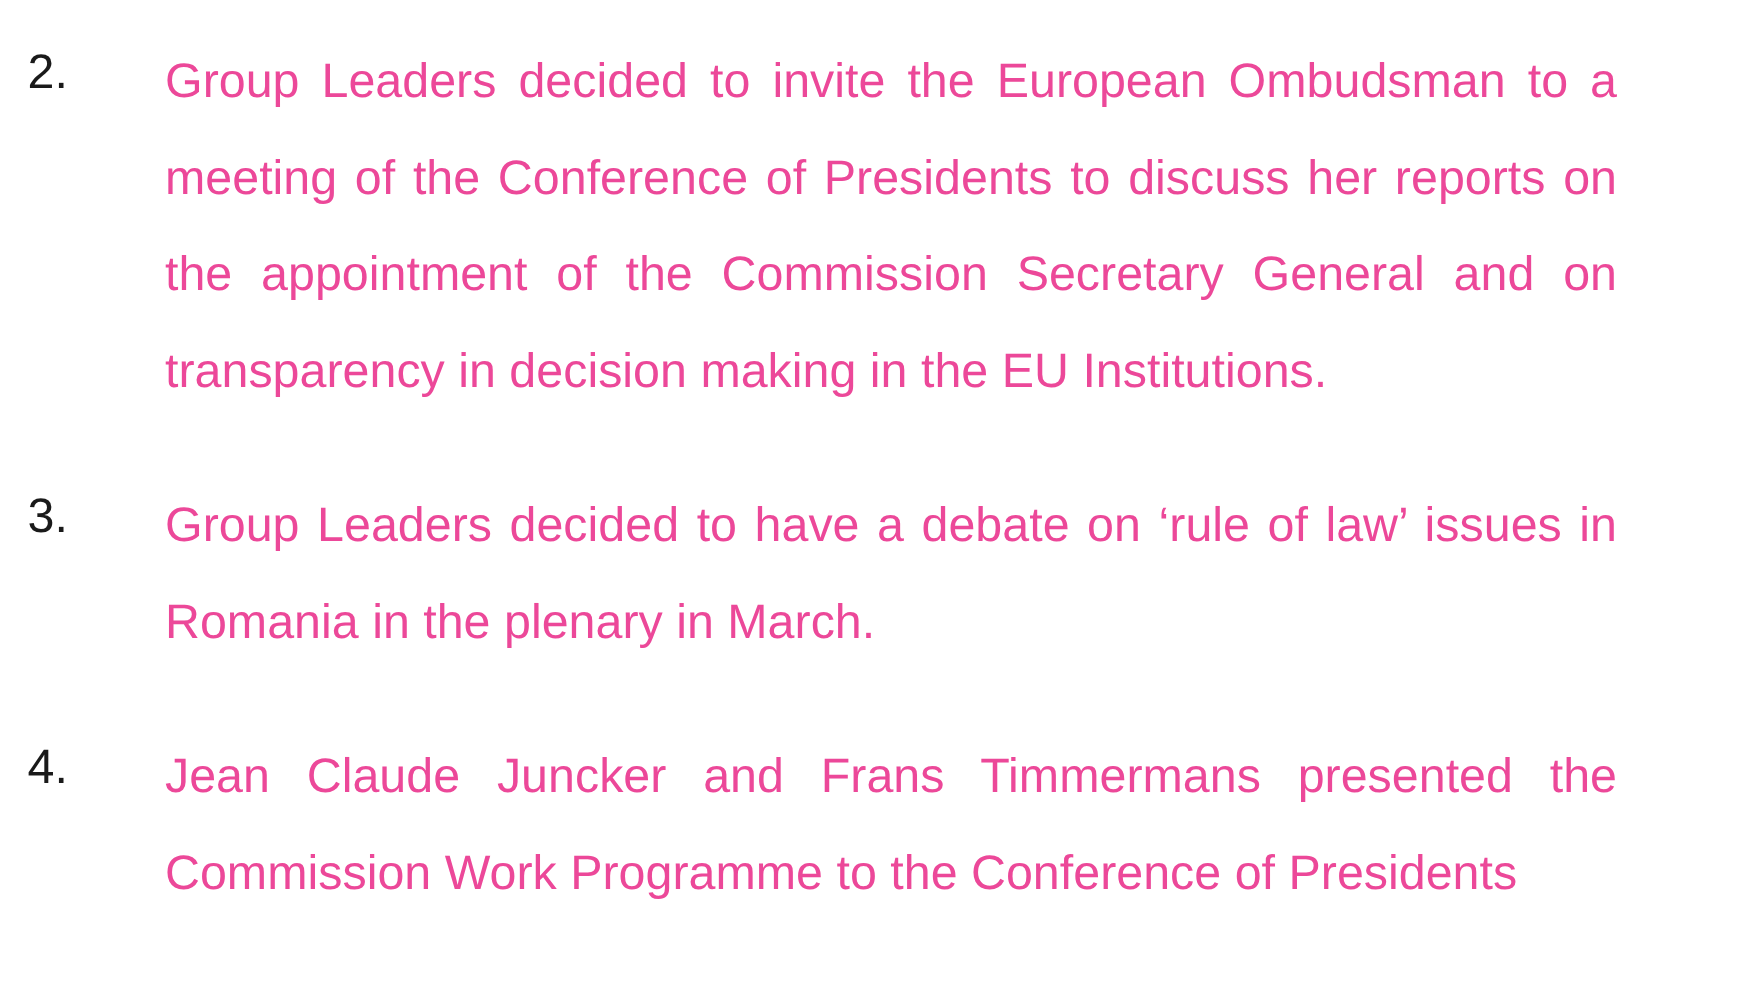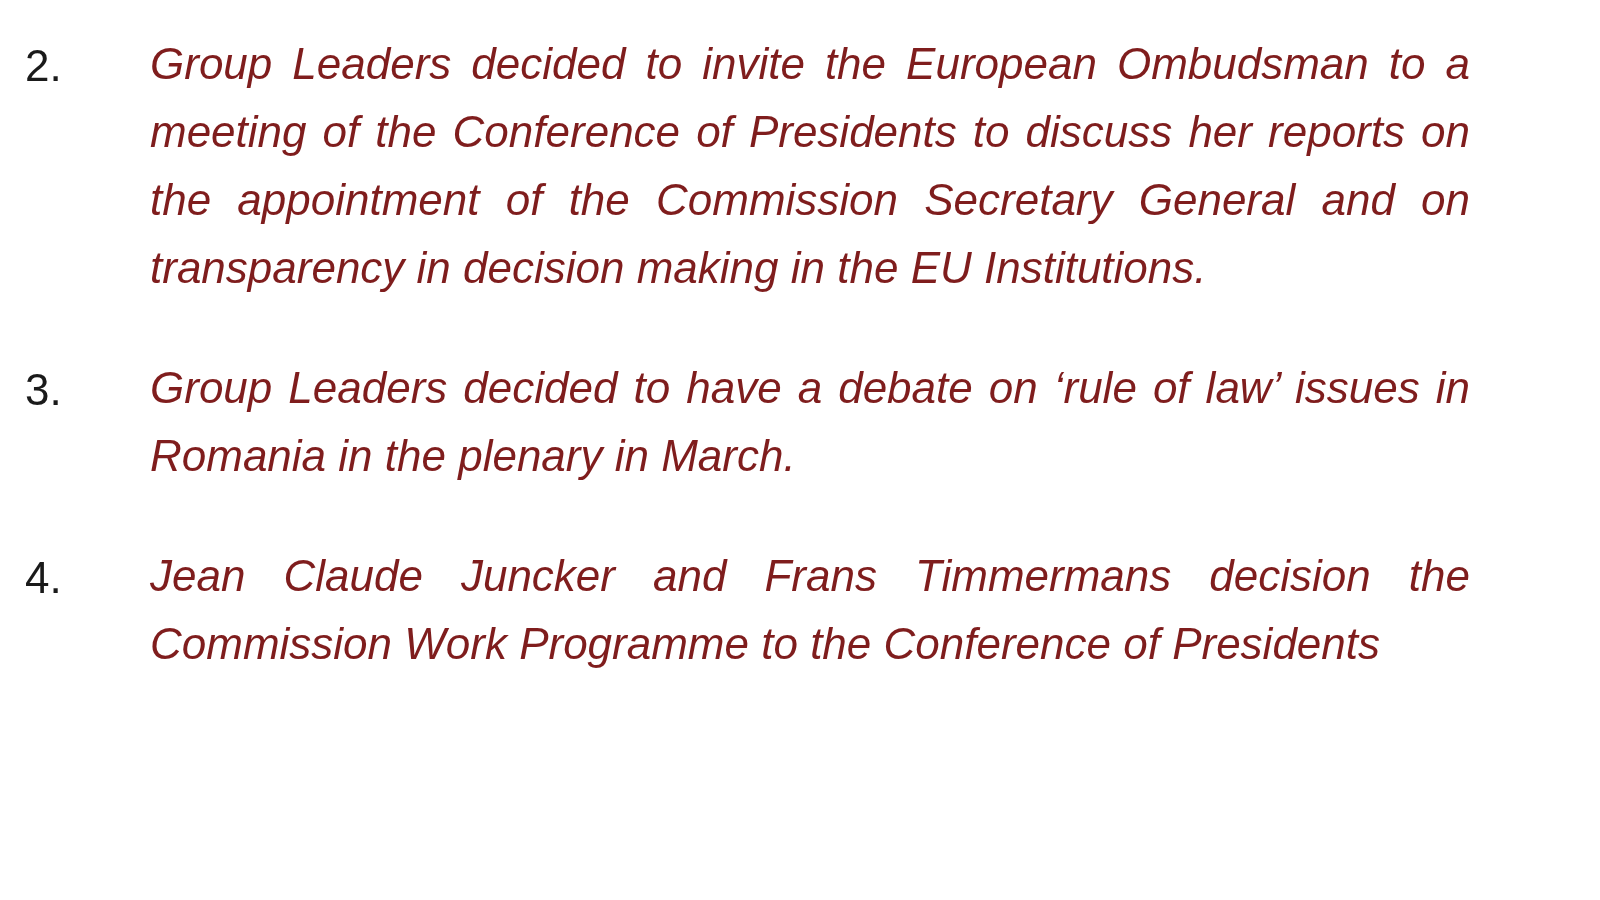--- a/index.html
+++ b/index.html
@@ -30,28 +30,27 @@
   .item-number {
     flex: 0 0 125px;
     font-size: 44px;
     line-height: 72px;
     font-weight: 400;
     color: #1a1a1a;
   }
   .item-text {
     flex: 1 1 auto;
     font-size: 44px;
-    line-height: 68px;
+    line-height: 88px;
     font-weight: 400;
-    color: #7f1d1d;
+    color: #ec4899;
     text-align: justify;
     text-justify: inter-word;
     hyphens: none;
     max-width: 1320px;
-    font-style: italic;
   }
   
 </style>
 </head>
 <body>
 
 <div class="page">
   <div class="doc-body">
 
     <div class="numbered-item">
@@ -59,17 +58,17 @@
       <div class="item-text">Group Leaders decided to invite the European Ombudsman to a meeting of the Conference of Presidents to discuss her reports on the appointment of the Commission Secretary General and on transparency in decision making in the EU Institutions.</div>
     </div>
 
     <div class="numbered-item">
       <div class="item-number">3.</div>
       <div class="item-text">Group Leaders decided to have a debate on ‘rule of law’ issues in Romania in the plenary in March.</div>
     </div>
 
     <div class="numbered-item">
       <div class="item-number">4.</div>
-      <div class="item-text">Jean Claude Juncker and Frans Timmermans decision the Commission Work Programme to the Conference of Presidents</div>
+      <div class="item-text">Jean Claude Juncker and Frans Timmermans presented the Commission Work Programme to the Conference of Presidents</div>
     </div>
 
   </div>
 </div>
 
 </body></html>

